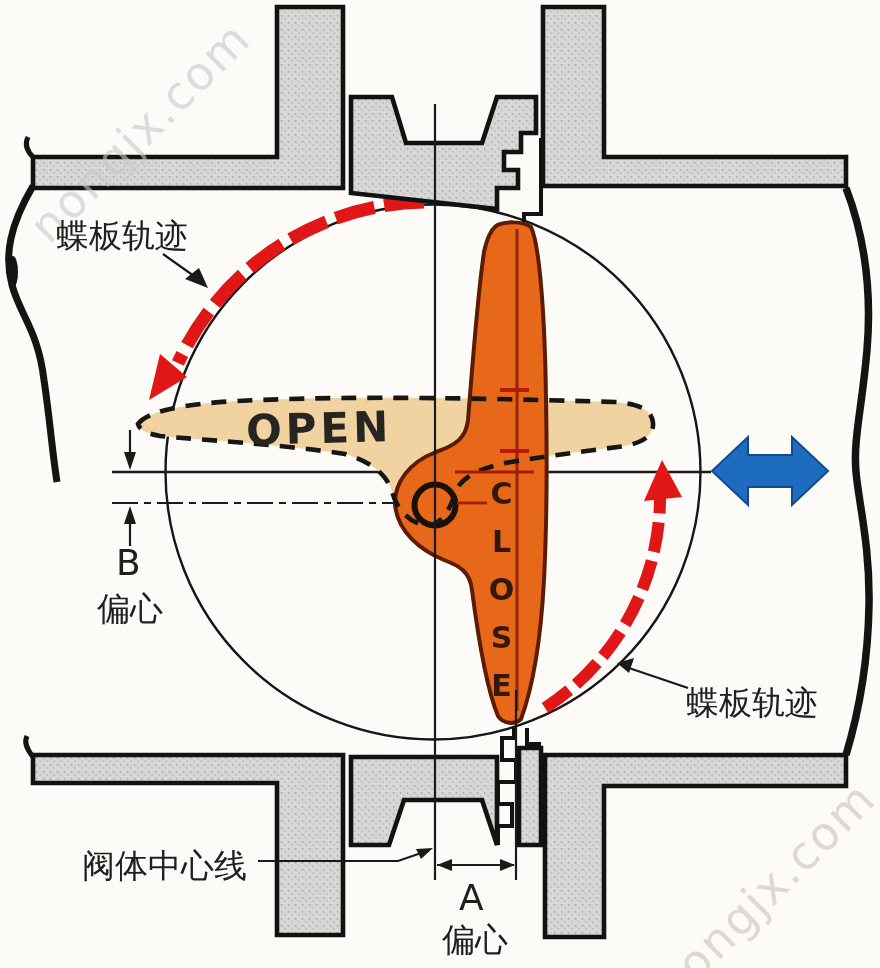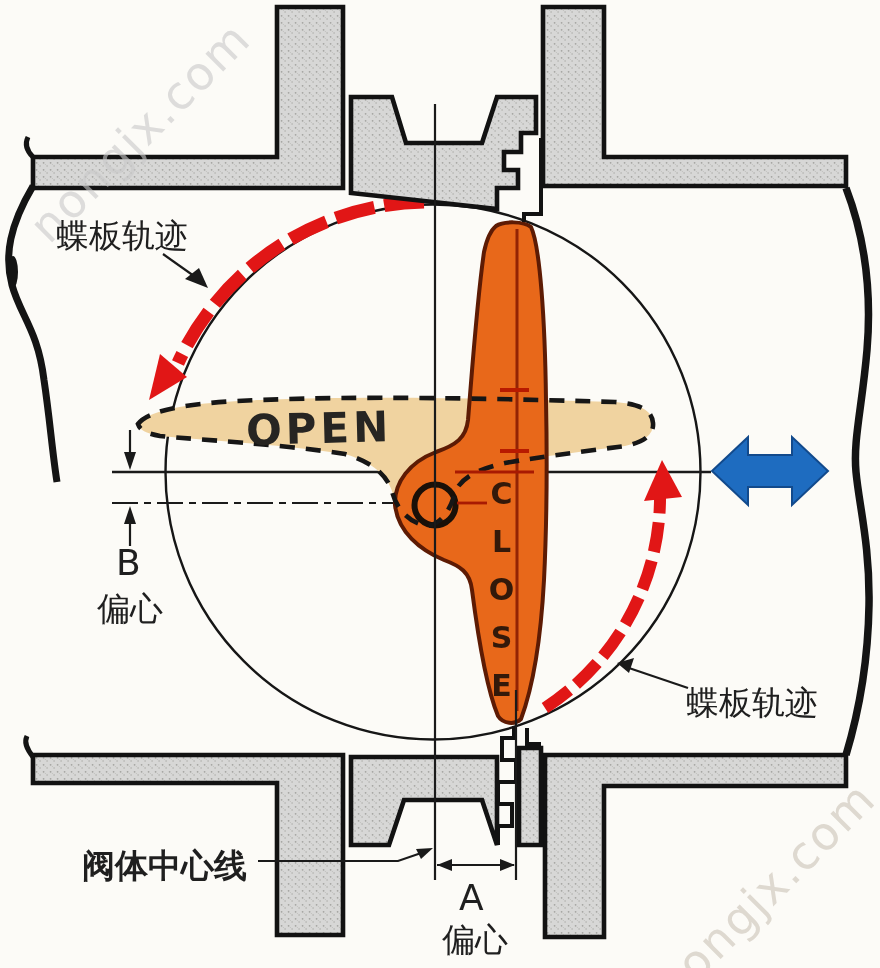--- a/index.html
+++ b/index.html
@@ -136,20 +136,20 @@
     </g>
 
     <polygon fill="var(--c-blue)" stroke="var(--c-blue-edge)" stroke-width="2" points="712,471 748,437 748,455 792,455 792,437 828,471 792,505 792,487 748,487 748,505"></polygon>
   </svg>
 
   <div class="wm tl">nongjx.com</div>
   <div class="wm br">nongjx.com</div>
 
   <div class="lbl" style="left:56px;top:219px;">蝶板轨迹</div>
   <div class="lbl" style="left:686px;top:686px;">蝶板轨迹</div>
-  <div class="lbl" style="left:82px;top:849px;font-weight:bold;">阀体中心线</div>
+  <div class="lbl" style="left:82px;top:849px;">阀体中心线</div>
   <div class="lbl dimletter" style="left:116px;top:544px;">B</div>
   <div class="lbl" style="left:97px;top:592px;">偏心</div>
   <div class="lbl dimletter" style="left:459px;top:879px;">A</div>
   <div class="lbl" style="left:442px;top:923px;">偏心</div>
   <div class="open-text">OPEN</div>
   <div class="close-text">CLOSE</div>
 </div>
 
 </body></html>

